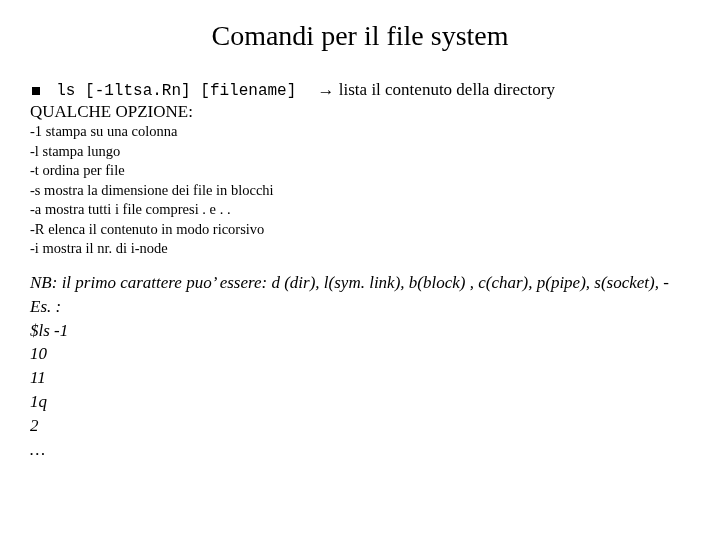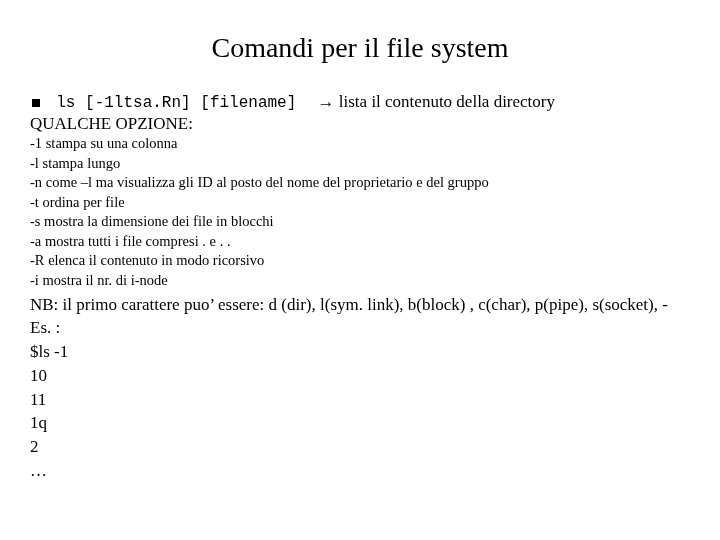--- a/index.html
+++ b/index.html
@@ -13,21 +13,20 @@
     box-sizing: border-box;
   }
   .page {
     padding: 20px 30px 20px 30px;
   }
   .title {
     font-size: 28px;
     text-align: center;
     margin-bottom: 28px;
     font-weight: normal;
-    margin-top: 12px;
   }
   .cmd-line {
     font-size: 17px;
     margin-bottom: 2px;
   }
   .bullet {
     display: inline-block;
     width: 8px;
     height: 8px;
     background: #000;
@@ -53,22 +52,23 @@
   }
   .opt-list {
     font-size: 14.5px;
     line-height: 1.35;
   }
   .opt-list div {
     margin: 0;
   }
   .nb {
     font-size: 17px;
-    margin-top: 2px;
+    margin-top: 12px;
     line-height: 1.4;
+    font-style: italic;
   }
   .nb div {
     margin: 0;
   }
 </style>
 </head>
 <body>
 
 <div class="page">
 
@@ -82,21 +82,20 @@
       <span class="arrow">→</span>
       <span>lista il contenuto della directory</span>
     </span>
   </div>
 
   <div class="sub-heading">QUALCHE OPZIONE:</div>
 
   <div class="opt-list">
     <div>-1 stampa su una colonna</div>
     <div>-l stampa lungo</div>
-    <div>-n come –l ma visualizza gli ID al posto del nome del proprietario e del gruppo</div>
     <div>-t ordina per file</div>
     <div>-s mostra la dimensione dei file in blocchi</div>
     <div>-a mostra tutti i file compresi . e . .</div>
     <div>-R elenca il contenuto in modo ricorsivo</div>
     <div>-i mostra il nr. di i-node</div>
   </div>
 
   <div class="nb">
     <div>NB: il primo carattere puo’ essere: d (dir), l(sym. link), b(block) , c(char), p(pipe), s(socket), -</div>
     <div>Es. :</div>

